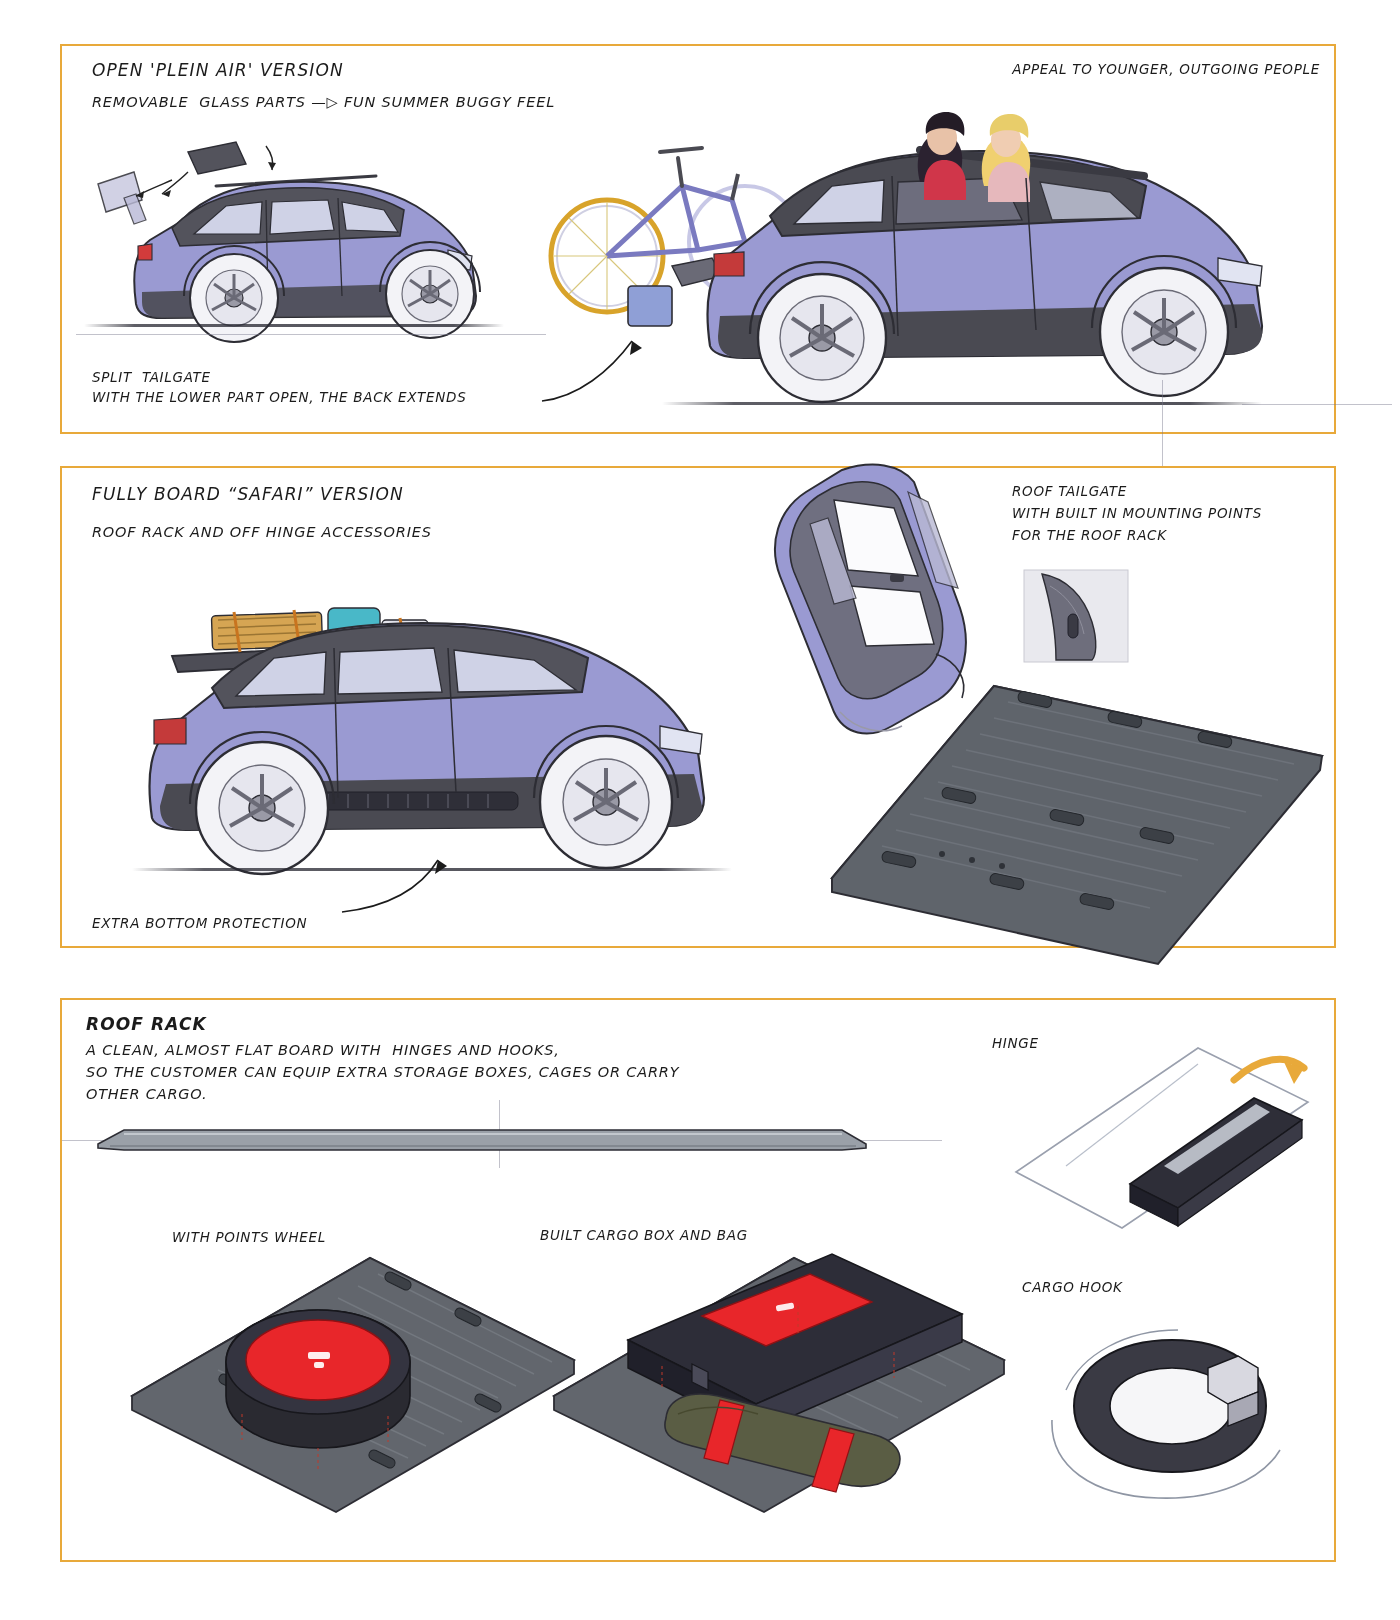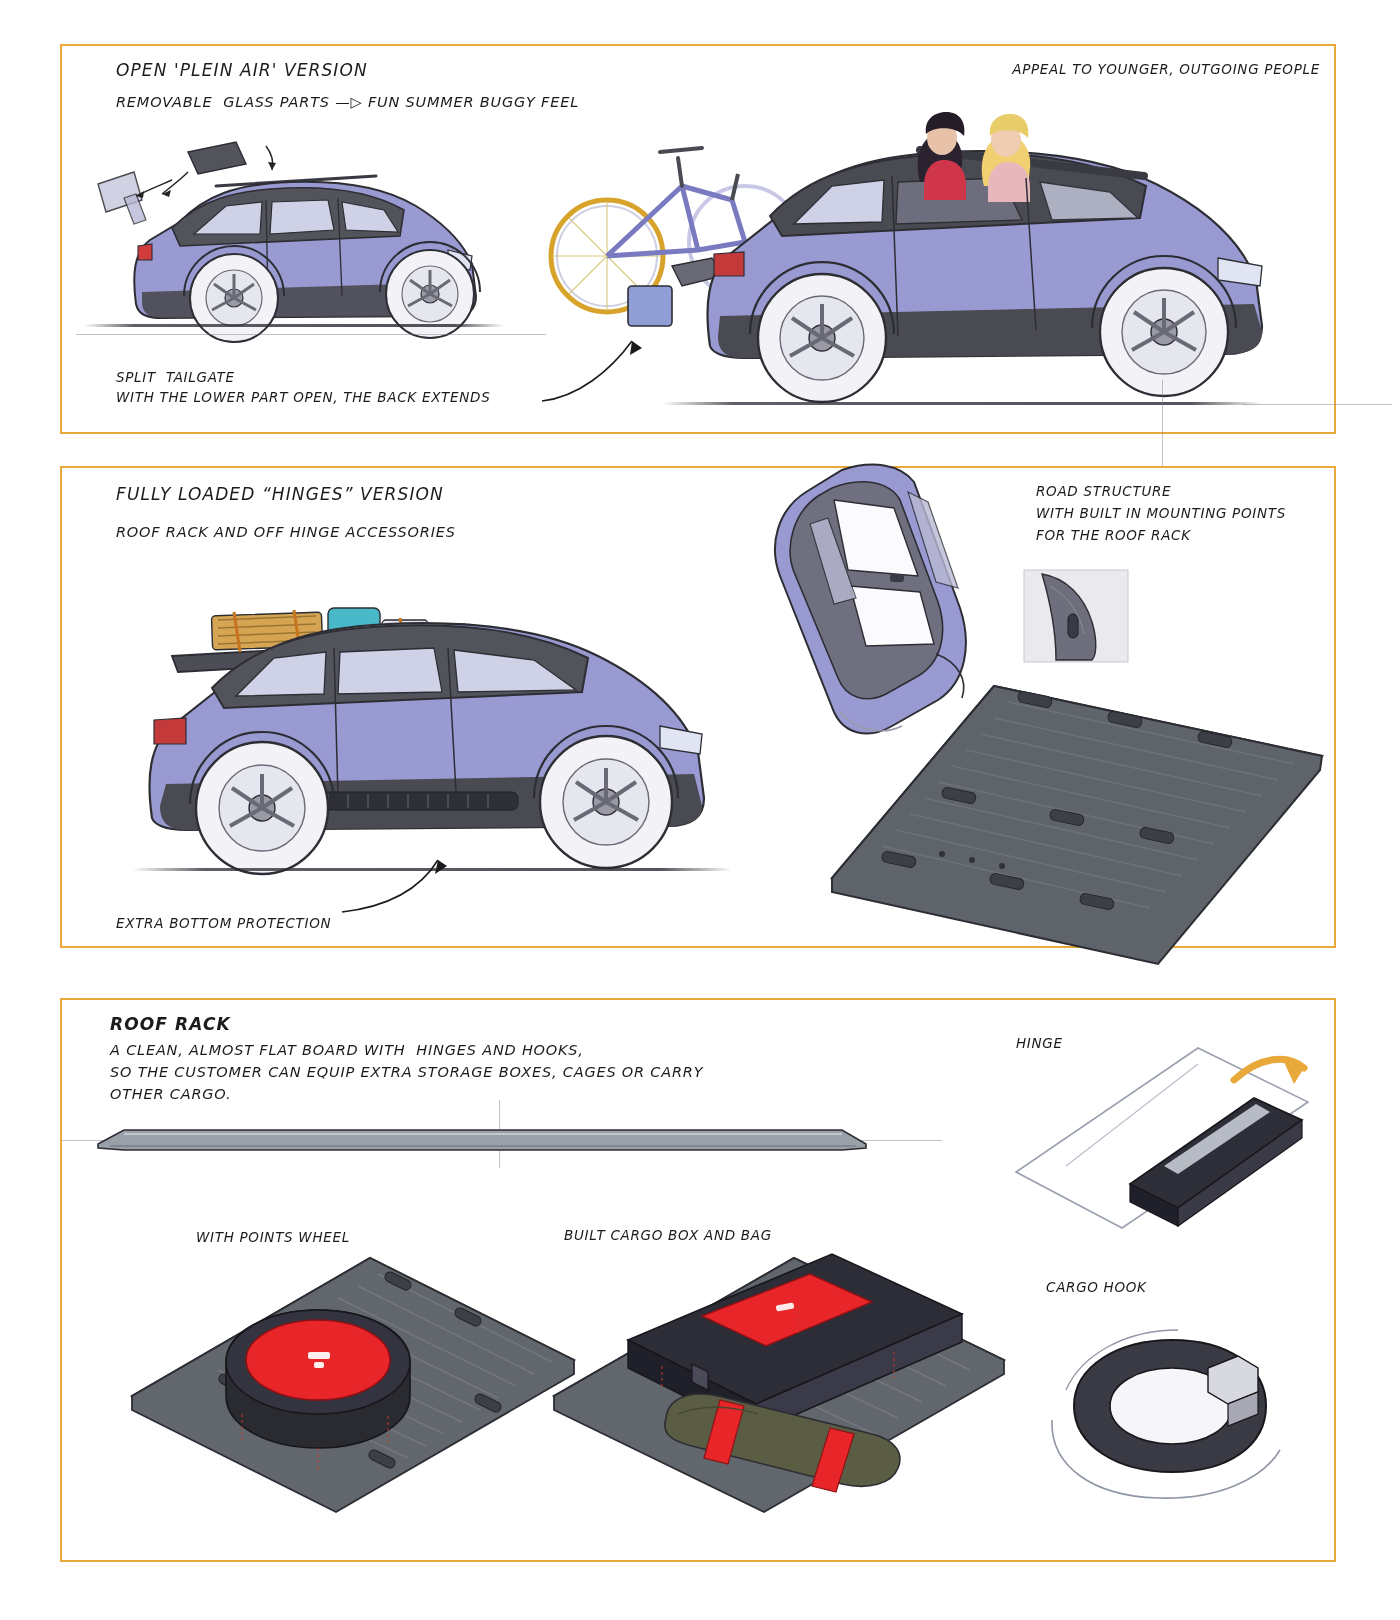--- a/index.html
+++ b/index.html
@@ -9,21 +9,21 @@
   .panel.p1{left:60px;top:44px;width:1272px;height:386px;}
   .panel.p2{left:60px;top:466px;width:1272px;height:478px;}
   .panel.p3{left:60px;top:998px;width:1272px;height:560px;}
 
   .hand{font-family:"DejaVu Sans",sans-serif;letter-spacing:.6px;color:#1b1b1b;font-style:italic;}
   .t-title{font-size:17px;font-style:italic;letter-spacing:1.1px;}
   .t-sub{font-size:14.5px;letter-spacing:.8px;}
   .t-small{font-size:13.5px;font-style:italic;letter-spacing:.7px;}
   .bold{font-weight:700;}
 
-  .lbl{position:absolute;white-space:pre;line-height:1.42;margin-left:24px;}
+  .lbl{position:absolute;white-space:pre;line-height:1.42;}
 
   
   .car{position:absolute;}
   .shadowline{position:absolute;height:3px;background:linear-gradient(90deg,rgba(40,40,50,0) 0%,rgba(40,40,50,.75) 12%,rgba(40,40,50,.8) 88%,rgba(40,40,50,0) 100%);border-radius:2px;}
   .ghostline{position:absolute;height:1px;background:rgba(120,120,140,.45);}
   .vline{position:absolute;width:1px;background:rgba(120,120,140,.45);}
 
   svg{overflow:visible;}
   .nofill{fill:none;}
 </style>
@@ -191,24 +191,24 @@
           <line x1="632" y1="242" x2="602" y2="222"></line>
         </g>
       </g>
     </svg>
     <div class="shadowline" style="left:600px;top:356px;width:600px;"></div>
     <div class="ghostline" style="left:1180px;top:358px;width:150px;"></div>
   </div>
   <div class="vline" style="left:1162px;top:380px;height:86px;"></div>
 
   <div class="panel p2">
-    <div class="lbl hand t-title" style="left:30px;top:14px;">FULLY LOADED “HINGES” VERSION</div>
+    <div class="lbl hand t-title" style="left:30px;top:14px;">FULLY BOARD “SAFARI” VERSION</div>
     <div class="lbl hand t-sub" style="left:30px;top:54px;">ROOF RACK AND OFF HINGE ACCESSORIES</div>
     <div class="lbl hand t-small" style="left:30px;top:446px;">EXTRA BOTTOM PROTECTION</div>
-    <div class="lbl hand t-small" style="left:950px;top:14px;">ROAD STRUCTURE</div>
+    <div class="lbl hand t-small" style="left:950px;top:14px;">ROOF TAILGATE</div>
     <div class="lbl hand t-small" style="left:950px;top:36px;">WITH BUILT IN MOUNTING POINTS</div>
     <div class="lbl hand t-small" style="left:950px;top:58px;">FOR THE ROOF RACK</div>
 
     <svg class="car" style="left:20px;top:100px;" width="700" height="340" viewBox="0 0 700 340">
 
       <g>
         <path d="M90 88 L410 70 L420 86 L96 104 Z" fill="#4d4d56" stroke="#2d2d34" stroke-width="1.8"></path>
         <rect x="130" y="46" width="110" height="34" rx="4" fill="#d6a553" stroke="#2d2d34" stroke-width="1.4" transform="rotate(-2 185 63)"></rect>
         <g stroke="#9b7533" stroke-width="1.6">
           <line x1="136" y1="52" x2="234" y2="48"></line>

